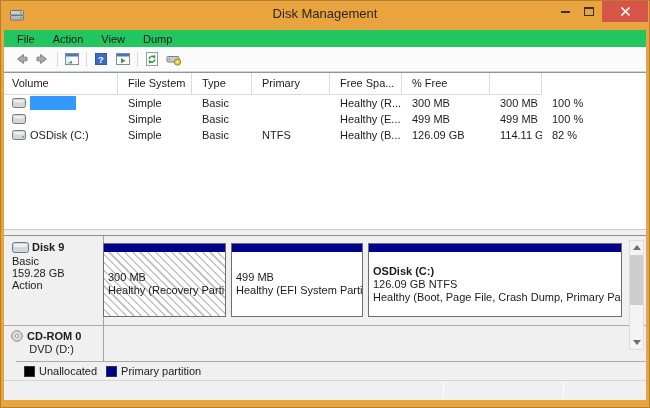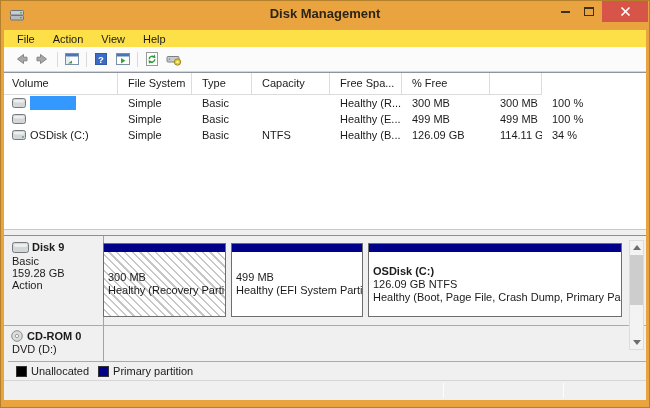--- a/index.html
+++ b/index.html
@@ -3,35 +3,35 @@
 <meta charset="utf-8">
 <style>
   * { margin:0; padding:0; box-sizing:border-box; }
   html,body { width:650px; height:408px; }
   body { font-family:"Liberation Sans","DejaVu Sans",sans-serif; font-size:11px; color:#1b1b1b; }
 
   .window { position:relative; width:650px; height:408px; background:#E9A43F; overflow:hidden;
             outline:1px solid #b5802c; outline-offset:-1px; }
 
   
-  .titlebar { position:absolute; left:0; top:0; width:100%; height:38px;font-weight:bold; }
+  .titlebar { position:absolute; left:0; top:0; width:100%; height:38px; }
   .app-icon { position:absolute; left:9px; top:7px; }
   .title { position:absolute; left:0; right:0; top:0; height:28px; line-height:28px;
            text-align:center; font-size:13px; color:#2a2categorical1f; color:#2b2417; }
   .win-btn { position:absolute; top:1px; width:22px; height:21px; display:flex; align-items:center; justify-content:center; }
   .btn-min { right:74px; }
   .btn-max { right:50px; }
   .btn-close { right:2px; width:46px; background:#D65548; }
   .glyph-min { width:9px; height:2px; background:#3d301a; }
   .glyph-max { width:10px; height:9px; border:1px solid #3d301a; border-top:2px solid #3d301a; background:transparent; }
 
   
   .client { position:absolute; left:4px; top:30px; width:642px; height:370px; background:#F0F0F0; }
 
-  .menubar { height:17px; background:#fde047; display:flex; align-items:center; padding-left:4px; }
+  .menubar { height:17px; background:#22c55e; display:flex; align-items:center; padding-left:4px; }
   .menu-item { padding:1px 9px; }
   .toolbar { height:25px; background:#FBFBFB; border-bottom:1px solid #D4D4D4;
              display:flex; align-items:center; padding-left:6px; }
   .tb-btn { width:22px; height:20px; display:flex; align-items:center; justify-content:center; }
   .tb-sep { width:1px; height:15px; background:#DADADA; margin:0 3px; }
 
   
   .listpane { position:relative; height:157px; background:#fff; border-top:1px solid #8F959E; overflow:hidden; }
   .lv-grid { display:grid; grid-template-columns:114px 74px 60px 78px 72px 88px 52px 73px 1fr; }
   .hdr { height:22px; }
@@ -46,40 +46,40 @@
   
   .splitter { height:7px; background:#F0F0F0; border-top:1px solid #C9C9C9; border-bottom:1px solid #8F8F8F; }
 
   
   .graphpane { position:relative; height:144px; background:#F0F0F0; overflow:hidden; }
   .disk-label { position:absolute; left:0; width:100px; border-right:1px solid #A3A3A3; }
   .disk0-label { top:0; height:89px; padding:5px 0 0 8px; }
   .disk-title { display:flex; align-items:center; gap:3px; font-weight:bold; }
   .disk-meta { margin-top:2px; line-height:12px; }
   .hrule { position:absolute; left:0; right:0; height:1px; background:#ABABAB; }
-  .cdrom-label { top:90px; height:35px; padding:4px 12px 0 6px; }
+  .cdrom-label { top:90px; height:35px; padding:4px 12px 0 6px;text-align:center; }
   .cdrom-media { padding-left:2px; margin-top:1px; }
 
   .part { position:absolute; top:7px; height:74px; border:1px solid #6E6E6E; background:#fff; }
   .part-bar { height:8px; background:#00008B; }
   .part-text { height:64px; display:flex; flex-direction:column; justify-content:center;
                padding:0 4px; line-height:13px; white-space:nowrap; overflow:hidden; }
   .hatched { background:repeating-linear-gradient(45deg,#ffffff 0 4px,#c7c7c7 4px 5.5px); }
   .p1 { left:99px;  width:123px; }
   .p2 { left:227px; width:132px; }
   .p3 { left:364px; width:254px; }
 
   .vscroll { position:absolute; left:625px; top:4px; width:15px; height:110px; background:#F3F3F3; border:1px solid #DCDCDC; }
   .sb-arrow { position:absolute; left:0; width:13px; height:13px; display:flex; align-items:center; justify-content:center; }
   .sb-up { top:0; } .sb-down { bottom:0; }
   .tri-up { width:0; height:0; border-left:4px solid transparent; border-right:4px solid transparent; border-bottom:5px solid #6E6E6E; }
   .tri-down { width:0; height:0; border-left:4px solid transparent; border-right:4px solid transparent; border-top:5px solid #6E6E6E; }
   .sb-thumb { position:absolute; left:0; top:14px; width:13px; height:50px; background:#CDCDCD; }
 
-  .legendbar { position:absolute; left:4px; right:0; top:125px; height:19px; border-top:1px solid #ABABAB;
+  .legendbar { position:absolute; left:12px; right:0; top:125px; height:19px; border-top:1px solid #ABABAB;
                display:flex; align-items:center; gap:9px; padding-left:8px; }
   .legend-item { display:flex; align-items:center; gap:4px; }
   .sq { width:11px; height:11px; border:1px solid #333; }
   .sq-black { background:#000000; }
   .sq-navy  { background:#00008B; }
 
   
   .statusbar { position:absolute; left:0; right:0; bottom:0; height:20px; background:#F0F0F0; border-top:1px solid #D6D6D6; }
   .sb-sep { position:absolute; top:2px; bottom:2px; width:1px; background:#CFCFCF; border-right:1px solid #FDFDFD; }
   .sep1 { left:439px; } .sep2 { left:559px; }
@@ -113,21 +113,21 @@
       </svg>
     </div>
   </div>
 
   <div class="client">
 
     <div class="menubar">
       <span class="menu-item">File</span>
       <span class="menu-item">Action</span>
       <span class="menu-item">View</span>
-      <span class="menu-item">Help</span>
+      <span class="menu-item">Dump</span>
     </div>
 
     <div class="toolbar">
       <div class="tb-btn">
         <svg width="16" height="16" viewBox="0 0 16 16">
           <path d="M10.5 3.5 L4.5 8 L10.5 12.5 V9.8 H14 V6.2 H10.5 Z" fill="#A8A8A8" stroke="#858585"></path>
         </svg>
       </div>
       <div class="tb-btn">
         <svg width="16" height="16" viewBox="0 0 16 16">
@@ -175,21 +175,21 @@
           <circle cx="11.5" cy="11" r="1.1" fill="#FFFFFF"></circle>
         </svg>
       </div>
     </div>
 
     <div class="listpane">
       <div class="lv-grid hdr">
         <div class="hdr-cell">Volume</div>
         <div class="hdr-cell">File System</div>
         <div class="hdr-cell">Type</div>
-        <div class="hdr-cell">Capacity</div>
+        <div class="hdr-cell">Primary</div>
         <div class="hdr-cell">Free Spa...</div>
         <div class="hdr-cell">% Free</div>
         <div class="hdr-cell"></div>
       </div>
 
       <div class="lv-grid lv-row">
         <div class="vol-cell">
           <svg width="14" height="10" viewBox="0 0 14 10">
             <rect x="0.5" y="0.5" width="13" height="9" rx="2" fill="#D4D7DA" stroke="#75797E"></rect>
             <rect x="2" y="2" width="10" height="2.5" rx="1.2" fill="#EDEEEF"></rect>
@@ -232,21 +232,21 @@
             <circle cx="11" cy="7" r="0.9" fill="#49A94D"></circle>
           </svg>
           <span>OSDisk (C:)</span>
         </div>
         <div class="cell">Simple</div>
         <div class="cell">Basic</div>
         <div class="cell">NTFS</div>
         <div class="cell">Healthy (B...</div>
         <div class="cell">126.09 GB</div>
         <div class="cell">114.11 GB</div>
-        <div class="cell">34 %</div>
+        <div class="cell">82 %</div>
         <div class="cell"></div>
       </div>
     </div>
 
     <div class="splitter"></div>
 
     <div class="graphpane">
 
       <div class="disk-label disk0-label">
         <div class="disk-title">

